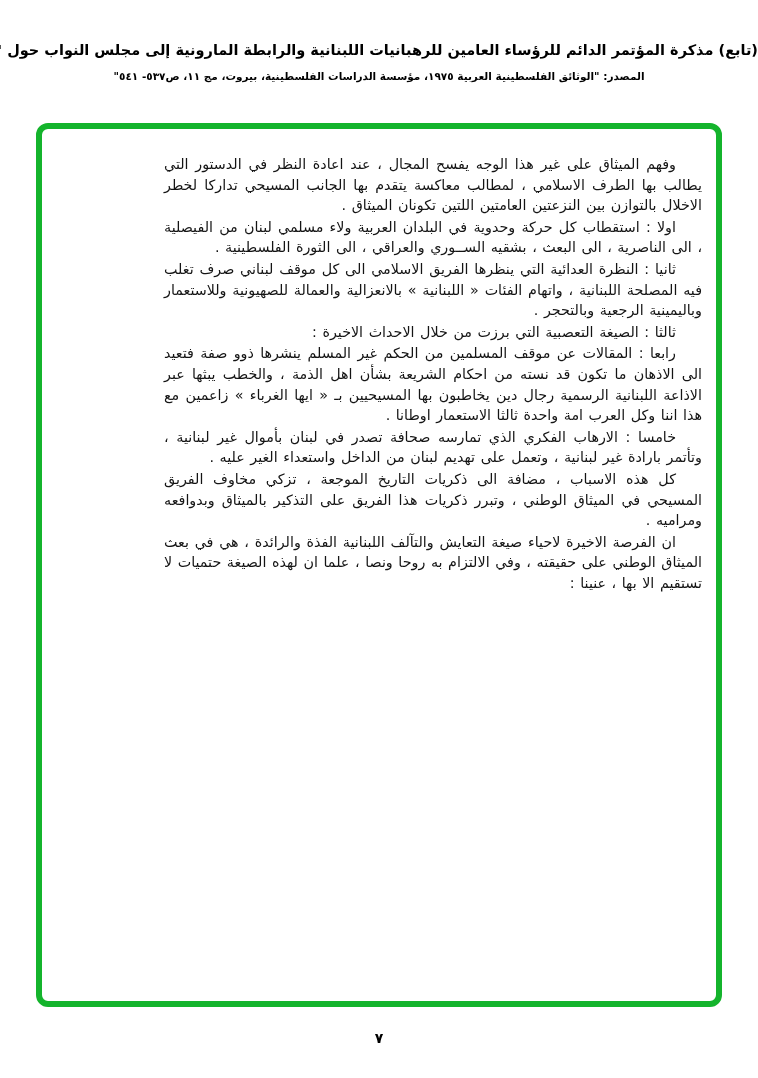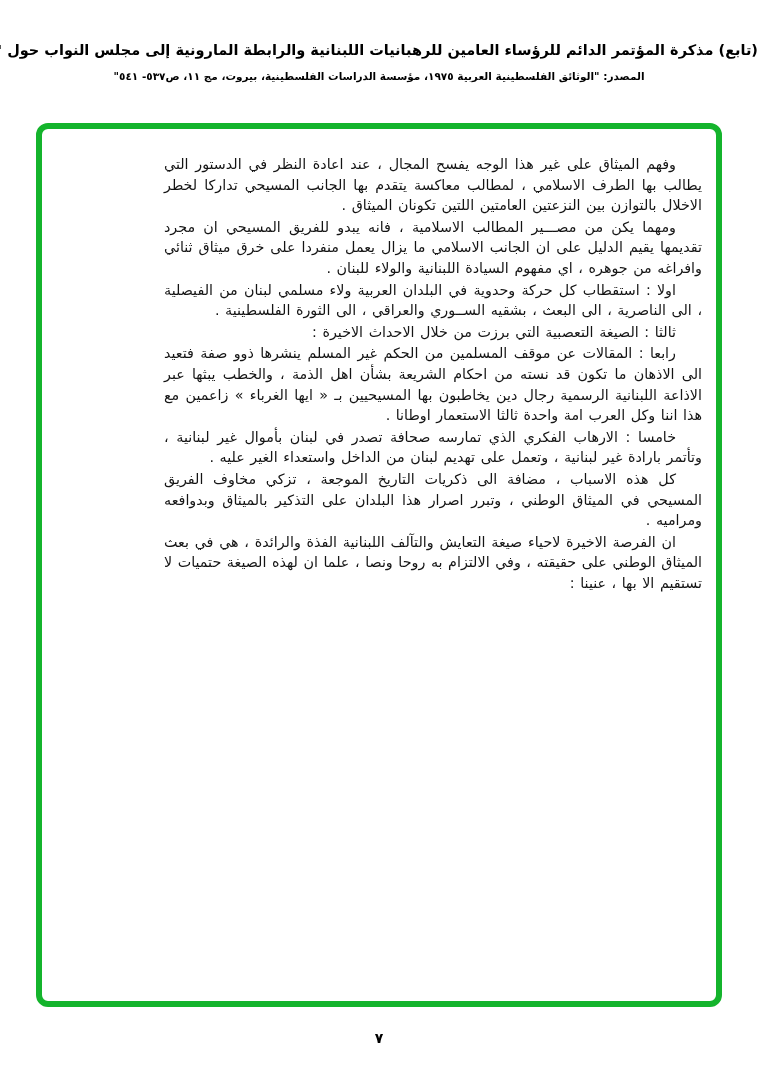--- a/index.html
+++ b/index.html
@@ -94,25 +94,25 @@
 <div class="page">
 
   <div class="header">
     <div class="header-title">(تابع) مذكرة المؤتمر الدائم للرؤساء العامين للرهبانيات اللبنانية والرابطة المارونية إلى مجلس النواب حول "الصيغة اللبنانية"</div>
     <div class="header-source">المصدر: "الوثائق الفلسطينية العربية ١٩٧٥، مؤسسة الدراسات الفلسطينية، بيروت، مج ١١، ص٥٣٧- ٥٤١"</div>
   </div>
 
   <div class="green-box" style="border-color: rgb(20, 180, 44);">
     <div class="doc-body">
         <p class="para">وفهم الميثاق على غير هذا الوجه يفسح المجال ، عند اعادة النظر في الدستور التي يطالب بها الطرف الاسلامي ، لمطالب معاكسة يتقدم بها الجانب المسيحي تداركا لخطر الاخلال بالتوازن بين النزعتين العامتين اللتين تكونان الميثاق .</p>
-        <p class="para">ومهما يكن من مصـــير المطالب الاسلامية ، فانه يبدو للفريق المسيحي ان مجرد تقديمها يقيم الدليل على ان الجانب الاسلامي ما يزال يعمل منفردا على خرق ميثاق ثنائي وافراغه من جوهره ، اي مفهوم السيادة اللبنانية والولاء للبنان .</p>
         <p class="para">اولا : استقطاب كل حركة وحدوية في البلدان العربية ولاء مسلمي لبنان من الفيصلية ، الى الناصرية ، الى البعث ، بشقيه الســوري والعراقي ، الى الثورة الفلسطينية .</p>
+        <p class="para">ثانيا : النظرة العدائية التي ينظرها الفريق الاسلامي الى كل موقف لبناني صرف تغلب فيه المصلحة اللبنانية ، واتهام الفئات « اللبنانية » بالانعزالية والعمالة للصهيونية وللاستعمار وباليمينية الرجعية وبالتحجر .</p>
         <p class="para">ثالثا : الصيغة التعصبية التي برزت من خلال الاحداث الاخيرة :</p>
         <p class="para">رابعا : المقالات عن موقف المسلمين من الحكم غير المسلم ينشرها ذوو صفة فتعيد الى الاذهان ما تكون قد نسته من احكام الشريعة بشأن اهل الذمة ، والخطب يبثها عبر الاذاعة اللبنانية الرسمية رجال دين يخاطبون بها المسيحيين بـ « ايها الغرباء » زاعمين مع هذا اننا وكل العرب امة واحدة ثالثا الاستعمار اوطانا .</p>
         <p class="para">خامسا : الارهاب الفكري الذي تمارسه صحافة تصدر في لبنان بأموال غير لبنانية ، وتأتمر بارادة غير لبنانية ، وتعمل على تهديم لبنان من الداخل واستعداء الغير عليه .</p>
-        <p class="para">كل هذه الاسباب ، مضافة الى ذكريات التاريخ الموجعة ، تزكي مخاوف الفريق المسيحي في الميثاق الوطني ، وتبرر اصرار هذا البلدان على التذكير بالميثاق وبدوافعه ومراميه .</p>
+        <p class="para">كل هذه الاسباب ، مضافة الى ذكريات التاريخ الموجعة ، تزكي مخاوف الفريق المسيحي في الميثاق الوطني ، وتبرر ذكريات هذا الفريق على التذكير بالميثاق وبدوافعه ومراميه .</p>
         <p class="para">ان الفرصة الاخيرة لاحياء صيغة التعايش والتآلف اللبنانية الفذة والرائدة ، هي في بعث الميثاق الوطني على حقيقته ، وفي الالتزام به روحا ونصا ، علما ان لهذه الصيغة حتميات لا تستقيم الا بها ، عنينا :</p>
       </div>
   </div>
 
   <div class="page-number">٧</div>
 
 </div>
 
 </body></html>

